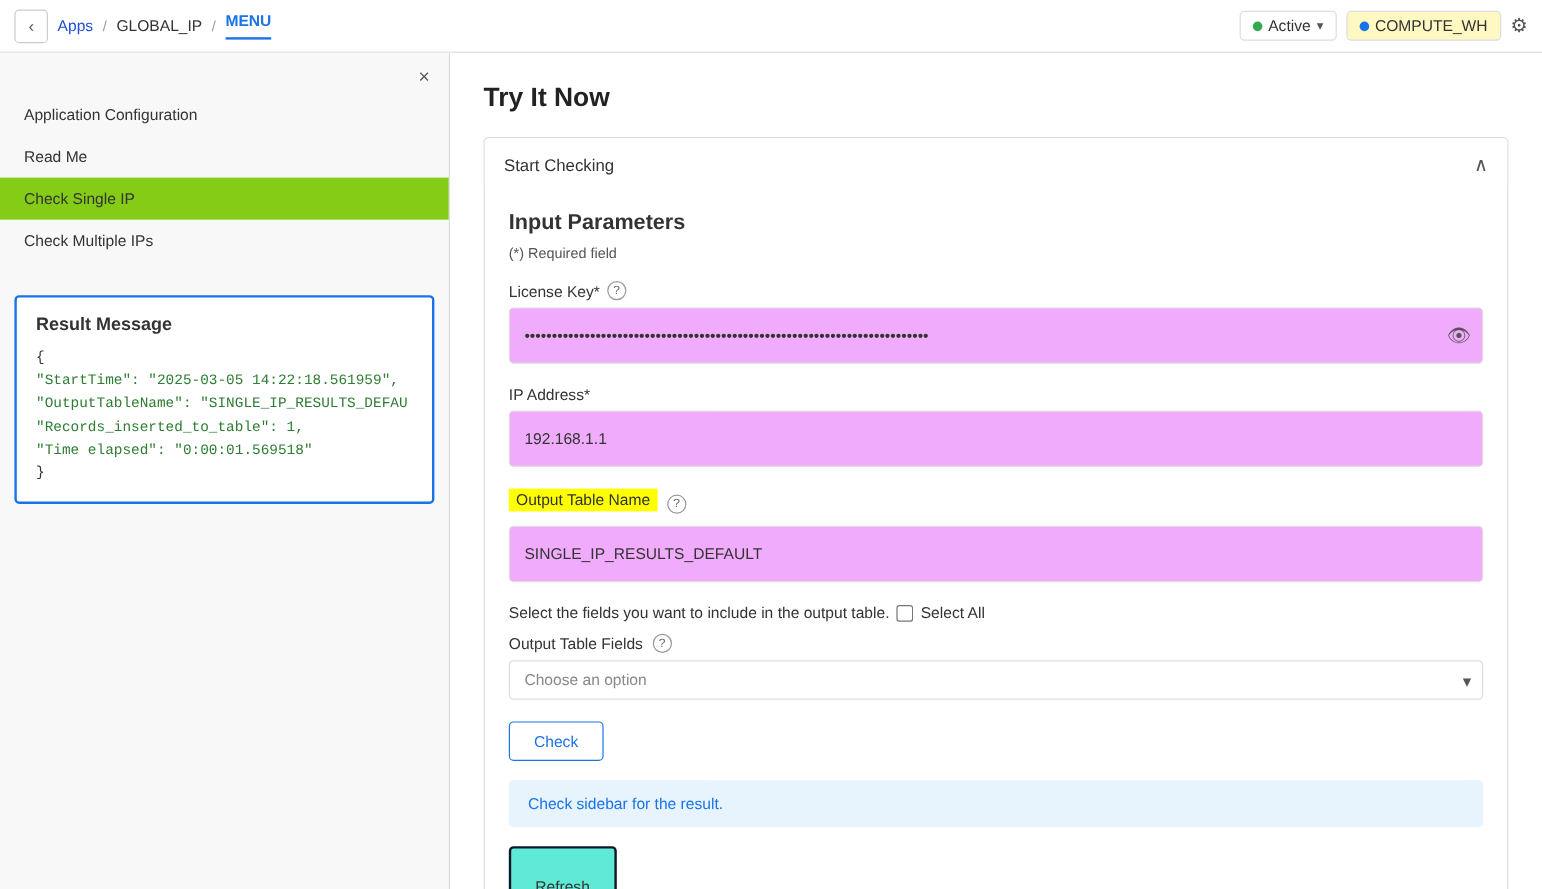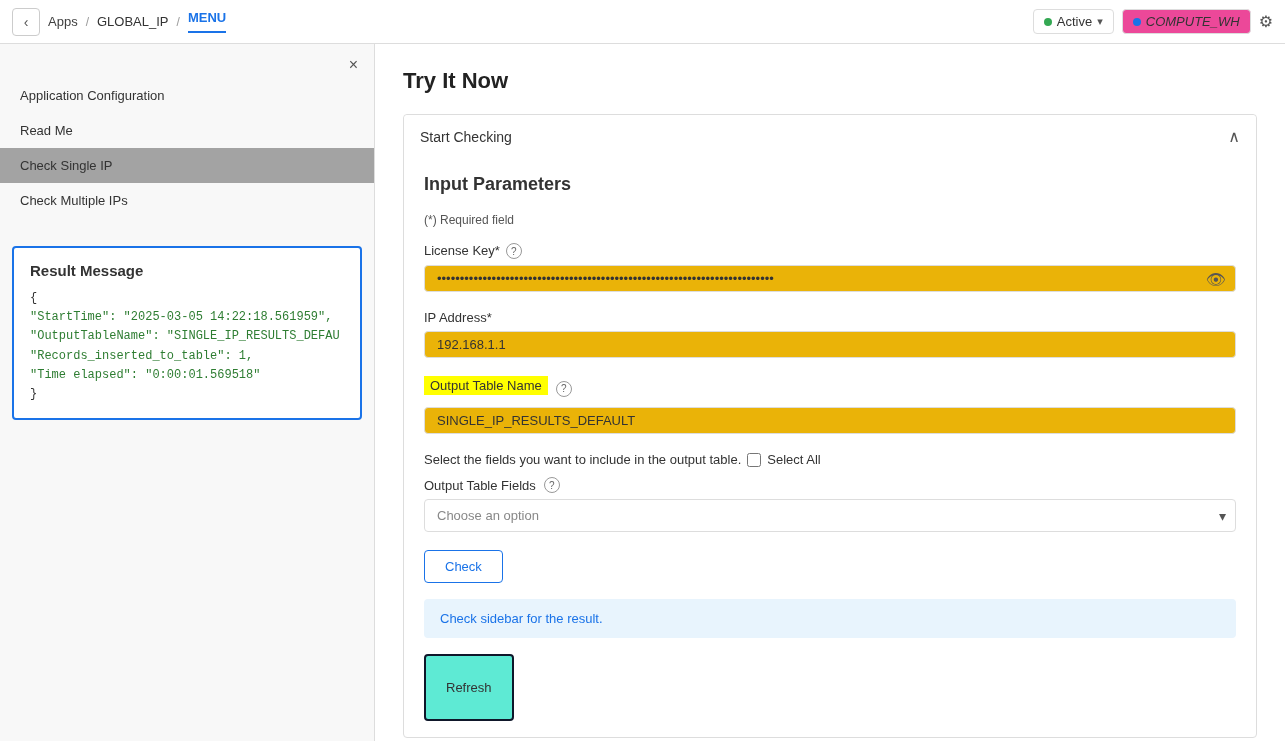--- a/index.html
+++ b/index.html
@@ -9,39 +9,39 @@
     .topnav {
       display: flex; align-items: center; height: 44px;
       background: #fff; border-bottom: 1px solid #ddd;
       padding: 0 12px; gap: 8px;
     }
     .topnav-back-btn {
       width: 28px; height: 28px; border: 1px solid #ccc; border-radius: 4px;
       background: #fff; display: flex; align-items: center; justify-content: center;
       cursor: pointer; font-size: 14px; color: #555;
     }
-    .topnav-apps { color: #404040; font-size: 13px; }
+    .topnav-apps { color: #1d4ed8; font-size: 13px; }
     .topnav-sep { color: #999; font-size: 12px; }
     .topnav-global-ip { color: #333; font-weight: 500; font-size: 13px; }
     .topnav-menu {
       color: #1a73e8; font-weight: 600; font-size: 13px;
       border-bottom: 2px solid #1a73e8; padding-bottom: 6px;
     }
     .topnav-right { margin-left: auto; display: flex; align-items: center; gap: 8px; }
     .status-badge {
       display: flex; align-items: center; gap: 5px;
       border: 1px solid #ddd; border-radius: 4px;
       padding: 4px 10px; background: #fff; font-size: 13px;
     }
     .status-dot { width: 8px; height: 8px; border-radius: 50%; background: #34a853; }
     .status-dropdown-arrow { font-size: 11px; color: #555; cursor: pointer; }
     .compute-wh {
       display: flex; align-items: center; gap: 5px;
       border: 1px solid #ddd; border-radius: 4px;
-      padding: 4px 10px; background: #ec4899; font-size: 13px; font-style: italic;
+      padding: 4px 10px; background: #fef9c3; font-size: 13px;
     }
     .compute-dot { width: 8px; height: 8px; border-radius: 50%; background: #1a73e8; }
     .gear-icon { font-size: 16px; color: #555; cursor: pointer; }
 
     
     .main-layout { display: flex; height: calc(741px - 44px); }
 
     
     .sidebar {
       width: 375px; min-width: 375px; background: #f8f8f8;
@@ -51,21 +51,21 @@
     .sidebar-close-row {
       display: flex; justify-content: flex-end; padding: 12px 16px 4px;
     }
     .sidebar-close-btn {
       background: none; border: none; font-size: 16px; cursor: pointer; color: #555;
     }
     .sidebar-nav { padding: 0 0 16px 0; }
     .sidebar-nav-item {
       padding: 10px 20px; cursor: pointer; font-size: 13px; color: #333;
     }
-    .sidebar-nav-item.active { background: #a3a3a3; font-weight: 500; }
+    .sidebar-nav-item.active { background: #84cc16; font-weight: 500; }
 
     
     .result-box {
       margin: 12px 12px; border: 2px solid #1a73e8; border-radius: 4px;
       background: #fff; padding: 14px 16px;
     }
     .result-title { font-weight: 600; font-size: 15px; margin-bottom: 10px; }
     .result-code {
       font-family: 'Courier New', monospace; font-size: 12px;
       color: #333; line-height: 1.6;
@@ -89,30 +89,30 @@
     }
     .accordion-title { font-size: 14px; color: #333; }
     .accordion-chevron { font-size: 16px; color: #555; }
     .accordion-body { padding: 16px 20px; }
 
     
     .required-note { font-size: 12px; color: #555; margin-bottom: 16px; }
     .form-section { margin-bottom: 18px; }
     .form-label {
       font-size: 13px; font-weight: 500; color: #333; margin-bottom: 6px;
-      display: flex; gap: 6px;
+      display: flex; align-items: center; gap: 6px;
     }
     .info-icon {
       width: 16px; height: 16px; border-radius: 50%; border: 1px solid #999;
       display: inline-flex; align-items: center; justify-content: center;
       font-size: 10px; color: #666; cursor: pointer;
     }
     .form-input {
       width: 100%; border: 1px solid #ddd; border-radius: 4px;
-      padding: 5px 12px; font-size: 13px; color: #333; background: #eab308;
+      padding: 15px 12px; font-size: 13px; color: #333; background: #f0abfc;
       outline: none;
     }
     .password-wrapper { position: relative; }
     .password-wrapper .form-input { padding-right: 36px; }
     .eye-icon {
       position: absolute; right: 10px; top: 50%; transform: translateY(-50%);
       font-size: 16px; cursor: pointer; color: #555;
     }
 
     .highlighted-label {
@@ -211,21 +211,21 @@
   <div class="main-content">
     <h1 class="page-title">Try It Now</h1>
 
     <div class="accordion">
       <div class="accordion-header">
         <span class="accordion-title">Start Checking</span>
         <span class="accordion-chevron">∧</span>
       </div>
 
       <div class="accordion-body">
-        <h2 style="font-size:18px;font-weight:600;margin-bottom:18px;">Input Parameters</h2>
+        <h2 style="font-size:18px;font-weight:600;margin-bottom:8px;">Input Parameters</h2>
         <p class="required-note">(*) Required field</p>
 
         
         <div class="form-section">
           <div class="form-label">
             <span>License Key*</span>
             <span class="info-icon">?</span>
           </div>
           <div class="password-wrapper">
             <input type="password" class="form-input" value="12345678901234567890123456789012345678901234567890123456789012345678901234" style="">

